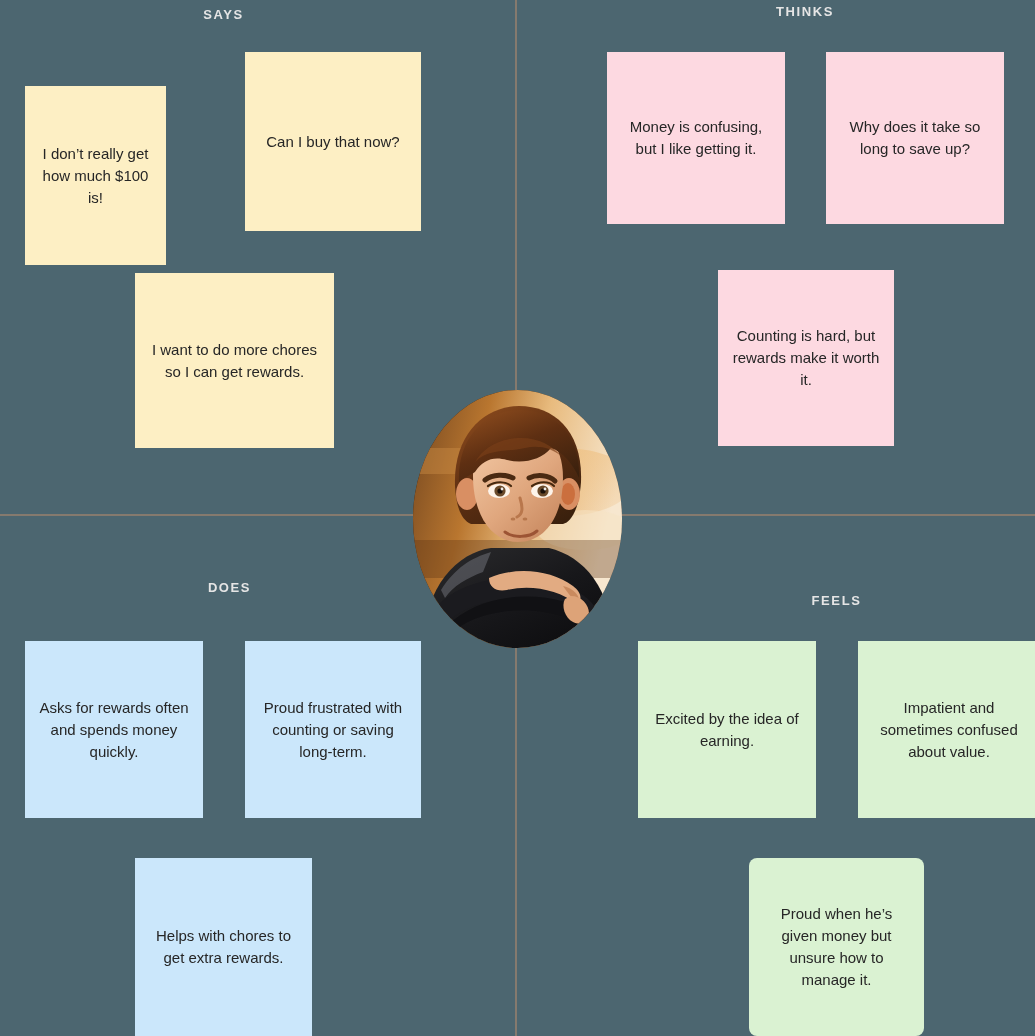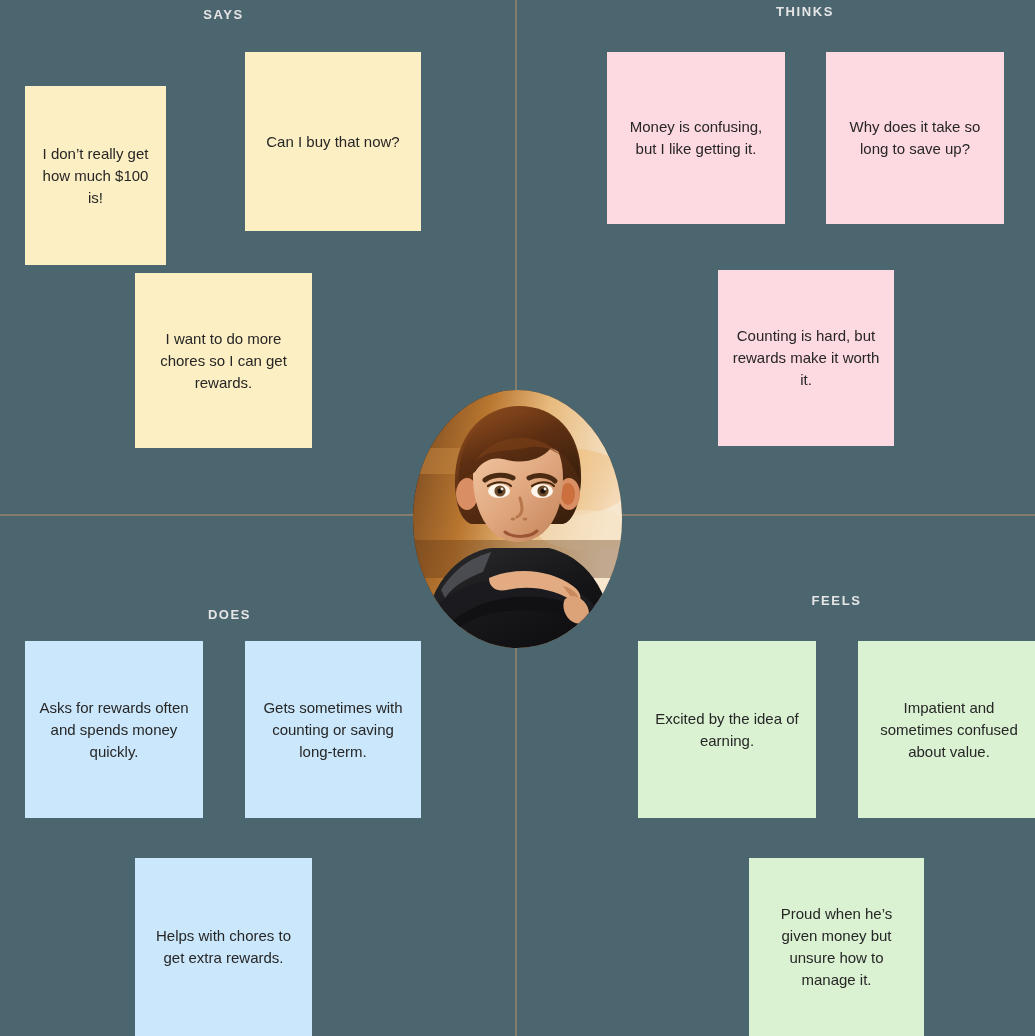--- a/index.html
+++ b/index.html
@@ -50,21 +50,21 @@
     font-size: 13px;
     font-weight: bold;
     letter-spacing: 1.6px;
     text-transform: uppercase;
     white-space: nowrap;
     text-align: center;
     user-select: none;
   }
   .label-says   { left: 0;    top: 7px;   width: 447px; }
   .label-thinks { left: 560px; top: 4px;  width: 490px; }
-  .label-does   { left: 0;    top: 607px; width: 447px; padding-left: 12px; }
+  .label-does   { left: 0;    top: 580px; width: 447px; padding-left: 12px; }
   .label-feels  { left: 560px; top: 593px; width: 553px; }
 
   
   .note {
     position: absolute;
     display: flex;
     align-items: center;
     justify-content: center;
     text-align: center;
     color: #262626;
@@ -74,36 +74,36 @@
     white-space: pre-line;
   }
   .note.yellow { background: #fdefc4; }
   .note.pink   { background: #fdd9e1; }
   .note.blue   { background: #cbe7fb; text-align: center; }
   .note.green  { background: #daf2d2; }
 
   
   .n-says-1  { left: 25px;  top: 52px;  width: 141px; height: 179px; margin-top: 34px; }
   .n-says-2  { left: 245px; top: 52px;  width: 176px; height: 179px; }
-  .n-says-3  { left: 135px; top: 273px; width: 177px; height: 175px; }
+  .n-says-3  { left: 135px; top: 273px; width: 199px; height: 175px; }
 
   
   .n-thinks-1 { left: 607px; top: 52px;  width: 178px; height: 172px; text-align: center; }
   .n-thinks-2 { left: 826px; top: 52px;  width: 178px; height: 172px; }
   .n-thinks-3 { left: 718px; top: 270px; width: 176px; height: 176px; }
 
   
   .n-does-1 { left: 25px;  top: 641px; width: 178px; height: 177px; }
   .n-does-2 { left: 245px; top: 641px; width: 176px; height: 177px; }
   .n-does-3 { left: 135px; top: 858px; width: 177px; height: 178px; }
 
   
   .n-feels-1 { left: 638px; top: 641px; width: 178px; height: 177px; }
   .n-feels-2 { left: 858px; top: 641px; width: 182px; height: 177px; }
-  .n-feels-3 { left: 749px; top: 858px; width: 175px; height: 178px; }
+  .n-feels-3 { left: 749px; top: 858px; width: 175px; height: 178px; border-radius: 8px; }
 
   
   .avatar {
     position: absolute;
     left: 413px;
     top: 390px;
     width: 209px;
     height: 258px;
     border-radius: 50%;
     overflow: hidden;
@@ -126,21 +126,21 @@
 
   <div class="note yellow n-says-1">I don’t really get how much $100 is!</div>
   <div class="note yellow n-says-2">Can I buy that now?</div>
   <div class="note yellow n-says-3">I want to do more chores so I can get rewards.</div>
 
   <div class="note pink n-thinks-1">Money is confusing, but I like getting it.</div>
   <div class="note pink n-thinks-2">Why does it take so long to save up?</div>
   <div class="note pink n-thinks-3">Counting is hard, but rewards make it worth it.</div>
 
   <div class="note blue n-does-1">Asks for rewards often and spends money quickly.</div>
-  <div class="note blue n-does-2">Gets sometimes with counting or saving long-term.</div>
+  <div class="note blue n-does-2">Proud frustrated with counting or saving long-term.</div>
   <div class="note blue n-does-3">Helps with chores to get extra rewards.</div>
 
   <div class="note green n-feels-1">Excited by the idea of earning.</div>
   <div class="note green n-feels-2">Impatient and sometimes confused about value.</div>
   <div class="note green n-feels-3">Proud when he’s given money but unsure how to manage it.</div>
 
   <div class="avatar">
     <svg viewBox="0 0 209 258" preserveAspectRatio="xMidYMid slice" aria-hidden="true">
       <defs>
         <linearGradient id="bgWarm" x1="0" y1="0" x2="1" y2="0.3">

